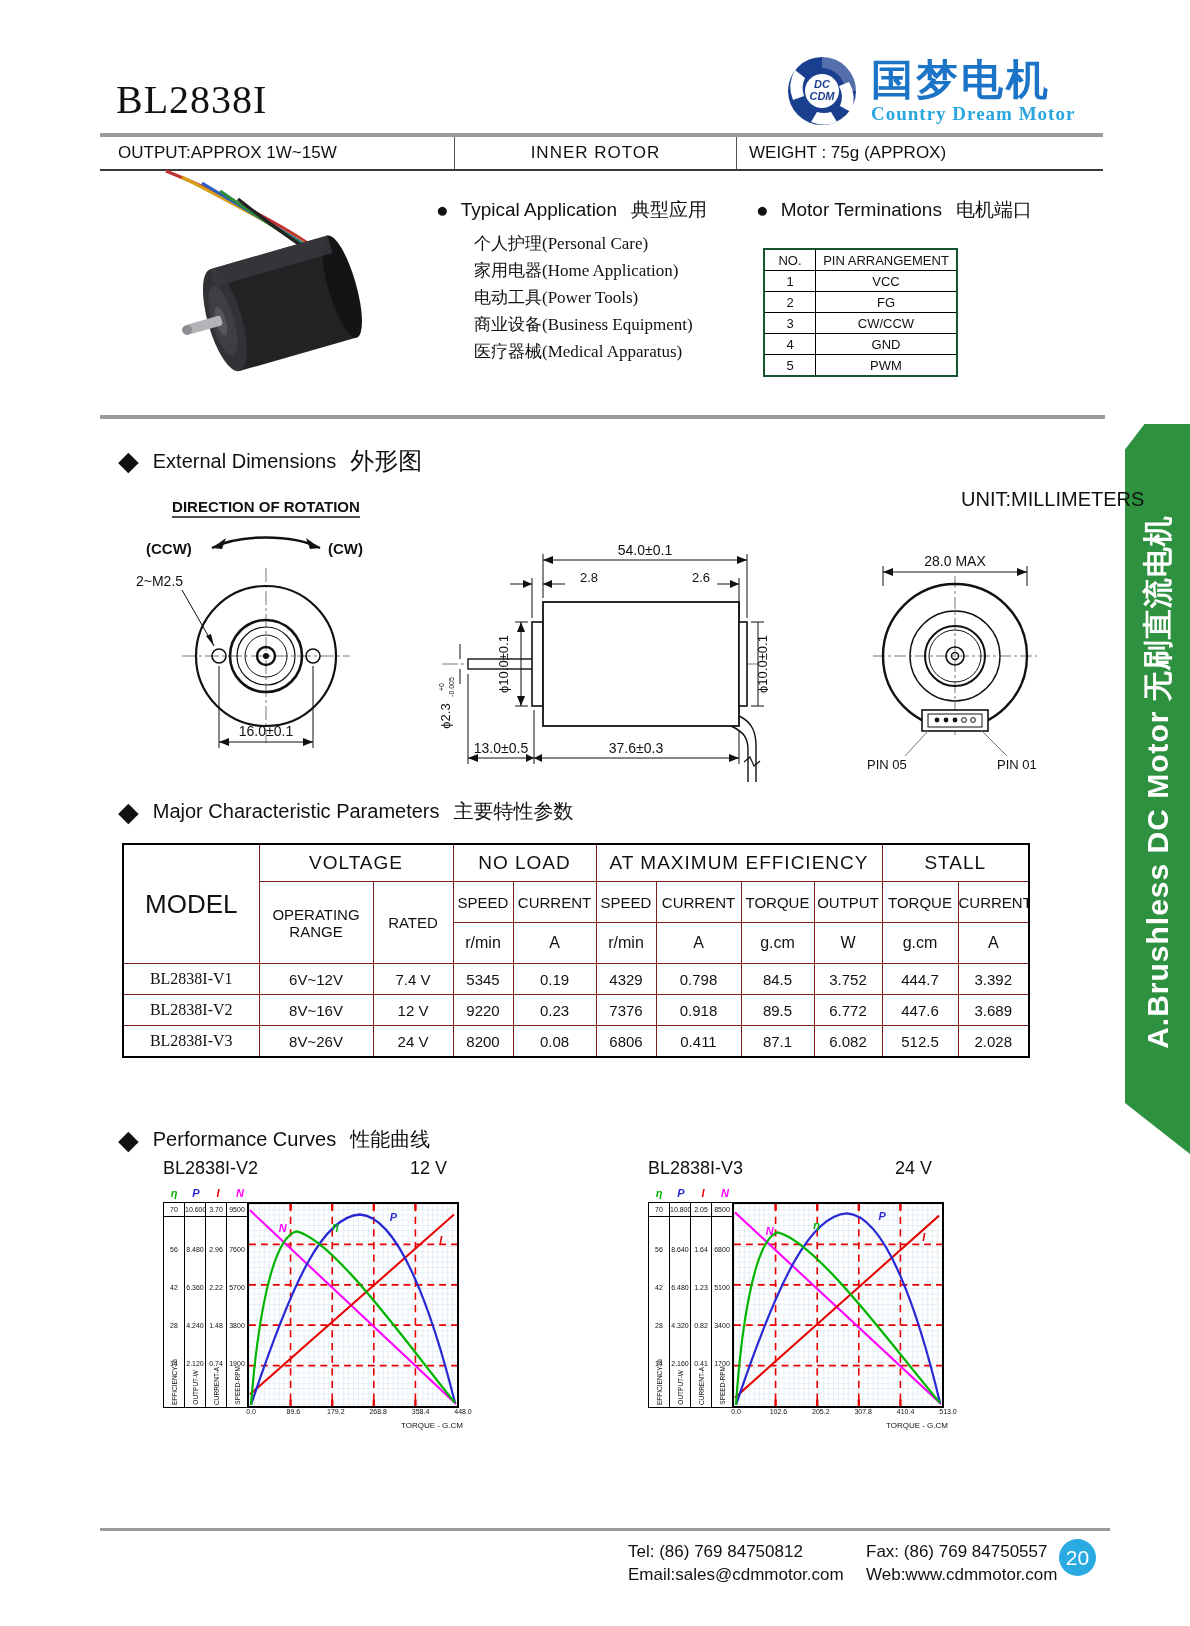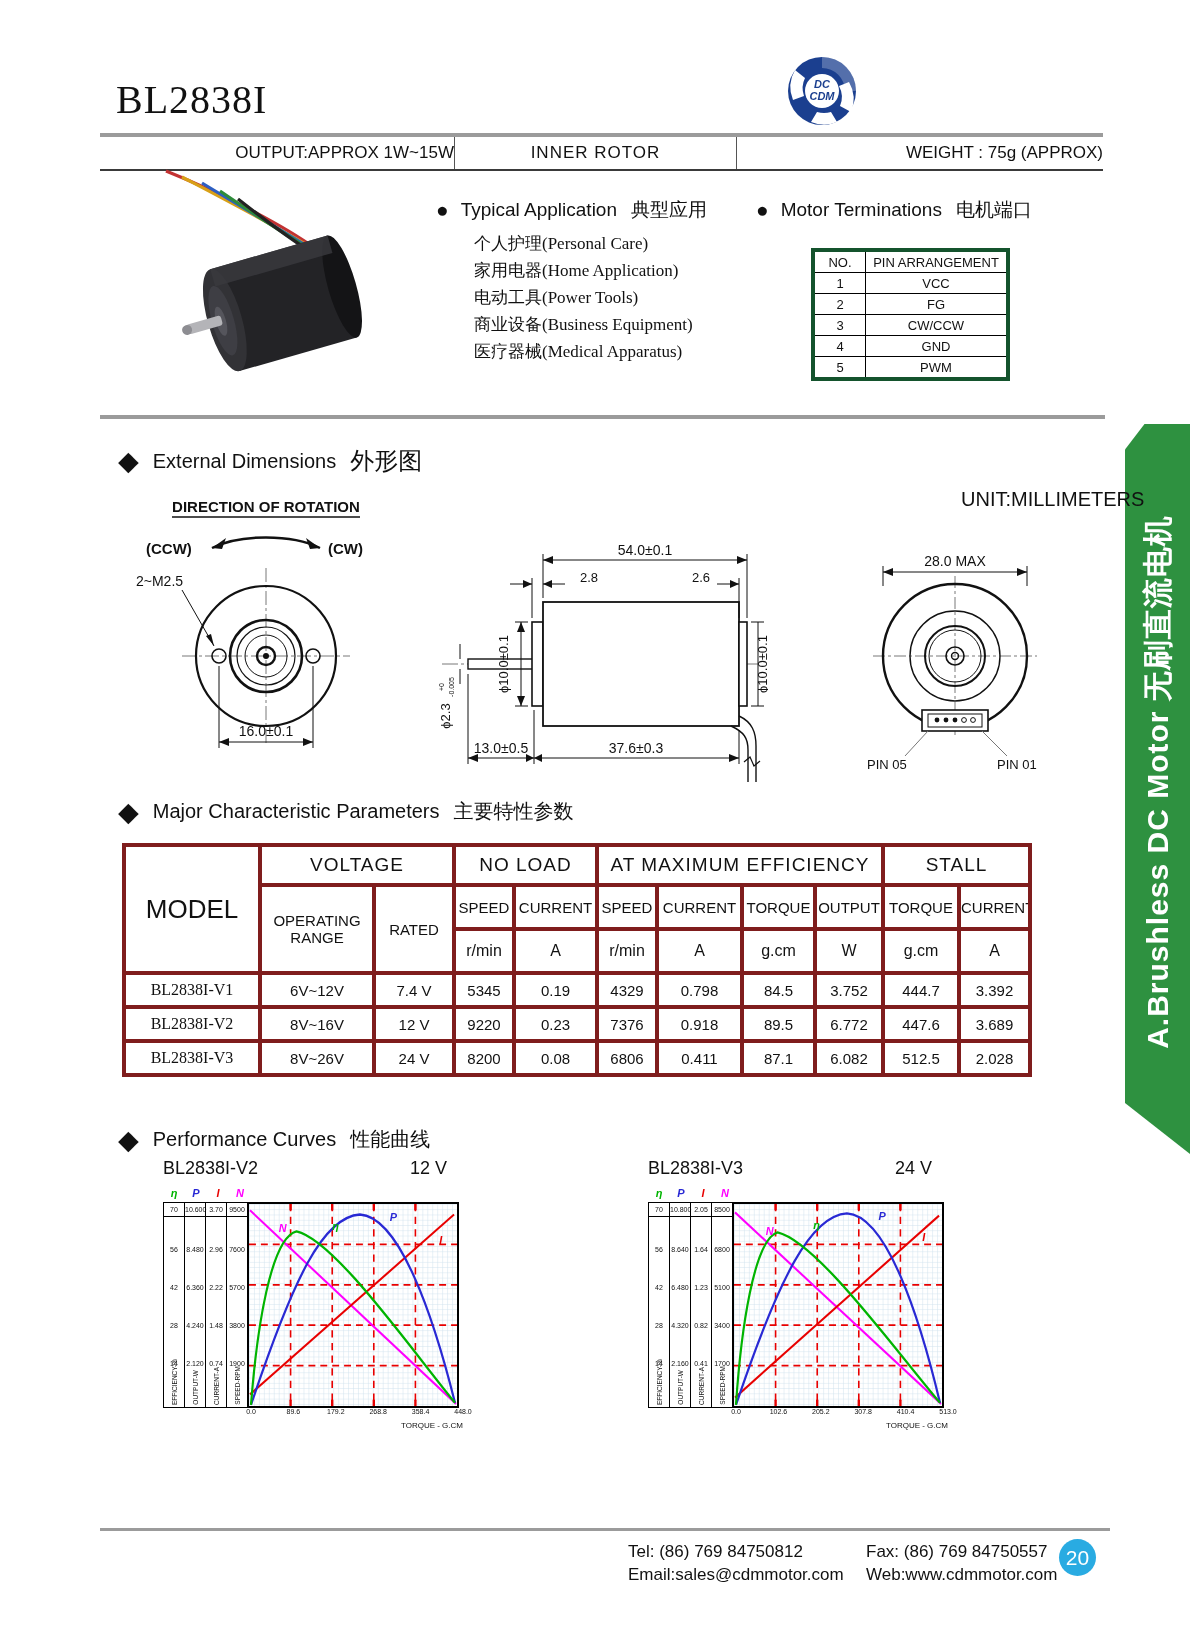--- a/index.html
+++ b/index.html
@@ -8,51 +8,51 @@
   .abs{position:absolute;}
 
   
   .title{left:116px;top:76px;font-family:"Liberation Serif",serif;font-size:40px;letter-spacing:1px;}
   .logo{left:785px;top:54px;display:flex;align-items:center;}
   .logo-text{margin-left:12px;}
   .logo-cn{font-size:42px;font-weight:bold;color:#1b74c6;letter-spacing:3px;line-height:46px;font-family:"Liberation Serif",serif;}
   .logo-en{font-size:19px;font-weight:bold;color:#2aa5dd;font-family:"Liberation Serif",serif;letter-spacing:1px;}
   .hr1{left:100px;top:133px;width:1003px;height:4px;background:#9b9b9b;}
   .spec-bar{left:100px;top:137px;width:1003px;height:32px;border-bottom:2px solid #3a3a3a;display:flex;font-size:17px;}
-  .spec-cell{line-height:32px;box-sizing:border-box;text-align:right;}
+  .spec-cell{line-height:32px;box-sizing:border-box;}
   .spec-c1{width:355px;padding-left:18px;border-right:1px solid #555;}
   .spec-c2{width:282px;text-align:center;border-right:1px solid #555;letter-spacing:1px;}
   .spec-c3{width:366px;padding-left:12px;}
 
   
   .sec-head{display:flex;align-items:center;font-size:19px;}
   .bullet{font-size:21px;margin-right:12px;}
   .diamond{font-size:27px;margin-right:14px;line-height:20px;}
   .sec-cn{margin-left:14px;font-size:19px;}
 
   .app-list{font-family:"Liberation Serif",serif;font-size:17px;line-height:27px;}
 
   
   .pin-table{border-collapse:collapse;font-size:13px;}
   .pin-table th,.pin-table td{border:1px solid #000;text-align:center;height:20px;padding:0 6px;font-weight:normal;}
-  .pin-table{border:4px solid #14532d;margin-left:48px;}
+  .pin-table{border:2px solid #14532d;}
   .pin-table th{font-size:13px;}
 
   .hr2{left:100px;top:415px;width:1005px;height:4px;background:#9b9b9b;}
   .unit-label{left:961px;top:488px;font-size:20px;}
 
   
   .ribbon{left:1125px;top:424px;width:65px;height:730px;background:#2e9140;
           clip-path:polygon(0 3.5%,30% 0,100% 0,100% 100%,0 93%);}
   .ribbon-text{position:absolute;left:50%;top:49%;transform:translate(-50%,-50%) rotate(-90deg);
                white-space:nowrap;color:#fff;font-size:30px;font-weight:bold;letter-spacing:1px;}
 
   
   .params{border-collapse:collapse;table-layout:fixed;width:906px;}
-  .params th,.params td{border:4px solid #7f1d1d;text-align:center;padding:0;overflow:hidden;}
+  .params th,.params td{border:1px solid #7f1d1d;text-align:center;padding:0;overflow:hidden;}
   .params{border:2px solid #000;font-size:15px;}
   .params .grp{height:36px;font-size:19px;font-weight:normal;letter-spacing:1px;}
   .params .colname{height:40px;font-size:15px;font-weight:normal;}
   .params .unit{height:40px;font-size:16px;font-weight:normal;}
   .params .model-head{font-size:26px;font-weight:normal;}
   .params tbody td{height:30px;}
   .params .model-cell{font-family:"Liberation Serif",serif;font-size:16px;}
 
   
   .chart-block{width:302px;}
@@ -95,20 +95,24 @@
     <svg width="74" height="74" viewBox="0 0 74 74">
       <circle cx="37" cy="37" r="34" fill="#1b3f8f"></circle>
       <path d="M37,3 A34,34 0 0 1 71,37 L60,37 A23,23 0 0 0 37,14 Z" fill="#fff" opacity="0.25"></path>
       <path d="M10,16 A34,34 0 0 0 8,46 L19,42 A23,23 0 0 1 20,24 Z" fill="#fff"></path>
       <path d="M64,28 A34,34 0 0 1 66,58 L55,52 A23,23 0 0 0 54,32 Z" fill="#fff"></path>
       <path d="M26,68 A34,34 0 0 0 52,68 L46,58 A23,23 0 0 1 32,58 Z" fill="#fff"></path>
       <circle cx="37" cy="37" r="17" fill="#fff"></circle>
       <text x="37" y="34" text-anchor="middle" font-size="11" font-style="italic" font-weight="bold" fill="#1b3f8f">DC</text>
       <text x="37" y="46" text-anchor="middle" font-size="11" font-style="italic" font-weight="bold" fill="#1b3f8f">CDM</text>
     </svg>
+    <div class="logo-text">
+      <div class="logo-cn">国梦电机</div>
+      <div class="logo-en">Country Dream Motor</div>
+    </div>
   </div>
 
   <div class="abs hr1"></div>
   <div class="abs spec-bar">
     <div class="spec-cell spec-c1">OUTPUT:APPROX 1W~15W</div>
     <div class="spec-cell spec-c2">INNER ROTOR</div>
     <div class="spec-cell spec-c3">WEIGHT : 75g  (APPROX)</div>
   </div>
 
   <svg class="abs" style="left:120px;top:165px;" width="310" height="225" viewBox="0 0 310 225">

